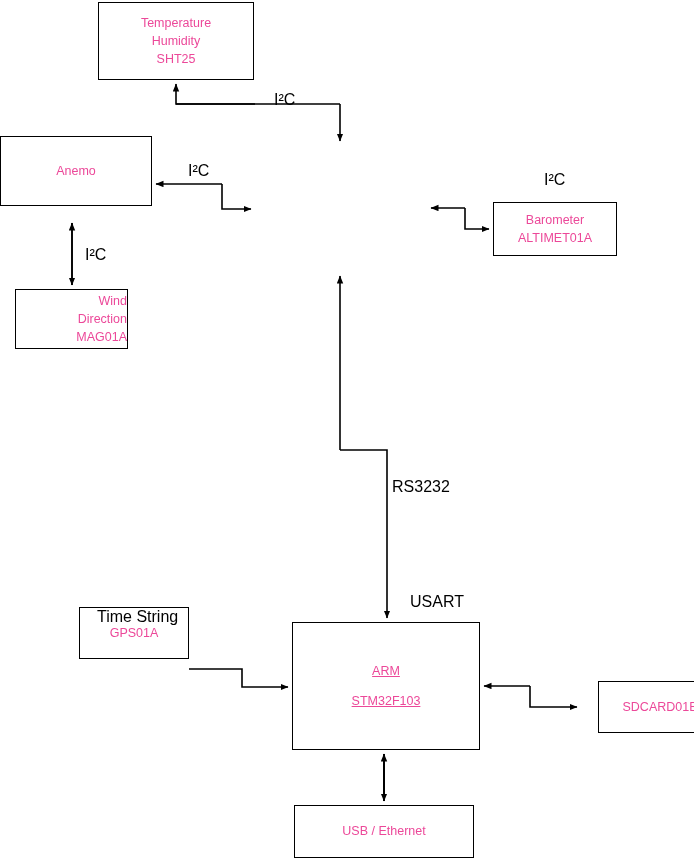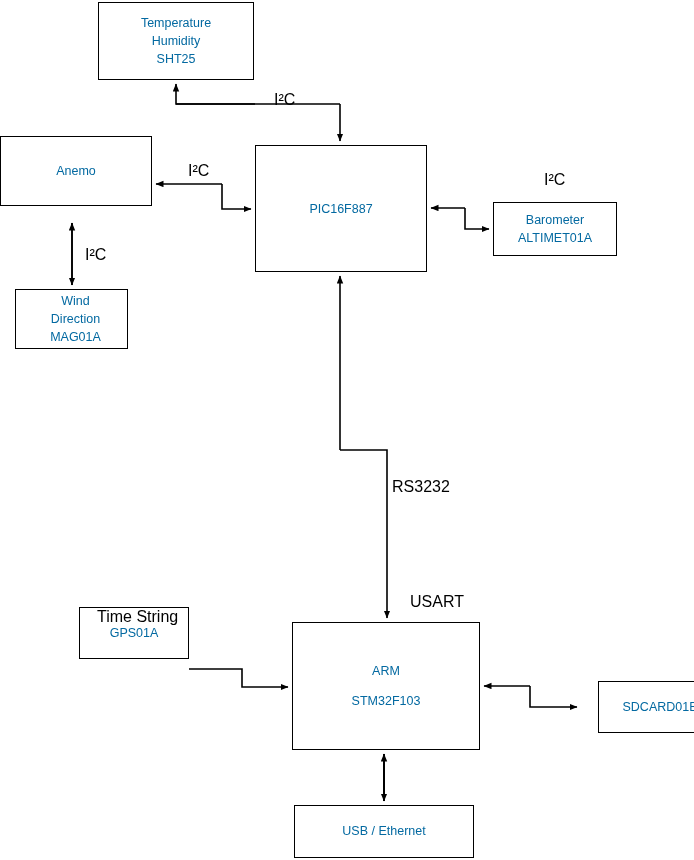--- a/index.html
+++ b/index.html
@@ -29,21 +29,21 @@
     position: absolute;
     box-sizing: border-box;
     border: 1.5px solid #000000;
     background: #ffffff;
     display: flex;
     flex-direction: column;
     align-items: center;
     justify-content: center;
     text-align: center;
     font-size: 12.5px;
-    color: #0369a1;
+    color: #ec4899;
     line-height: 1.45;
   }
   .node .line {
     display: block;
     white-space: nowrap;
   }
   .wire-label {
     position: absolute;
     font-size: 16px;
     color: #000000;
@@ -109,40 +109,37 @@
   <div class="node" style="left:98px; top:2px; width:156px; height:78px;">
     <span class="line">Temperature</span>
     <span class="line">Humidity</span>
     <span class="line">SHT25</span>
   </div>
 
   <div class="node" style="left:0px; top:136px; width:152px; height:70px;">
     <span class="line">Anemo</span>
   </div>
 
-  <div class="node node-mcu" style="left:255px; top:145px; width:172px; height:127px;">
-    <span class="line">PIC16F887</span>
-  </div>
 
   <div class="node" style="left:493px; top:202px; width:124px; height:54px;">
     <span class="line">Barometer</span>
     <span class="line">ALTIMET01A</span>
   </div>
 
-  <div class="node" style="left:15px; top:289px; width:113px; height:60px; align-items:center; text-align:left; padding-left:8px;">
+  <div class="node" style="left:15px; top:289px; width:113px; height:60px; align-items:flex-end; text-align:left; padding-left:8px;">
     <span class="line">Wind</span>
     <span class="line">Direction</span>
     <span class="line">MAG01A</span>
   </div>
 
   <div class="node" style="left:79px; top:607px; width:110px; height:52px;">
     <span class="line">GPS01A</span>
   </div>
 
-  <div class="node node-mcu" style="left:292px; top:622px; width:188px; height:128px;">
+  <div class="node node-mcu" style="left:292px; top:622px; width:188px; height:128px;text-decoration:underline;">
     <span class="line">ARM</span>
     <span class="line">STM32F103</span>
   </div>
 
   <div class="node" style="left:581px; top:681px; width:124px; height:52px;margin-left:17px;">
     <span class="line">SDCARD01B</span>
   </div>
 
   <div class="node" style="left:294px; top:805px; width:180px; height:53px;">
     <span class="line">USB / Ethernet</span>

